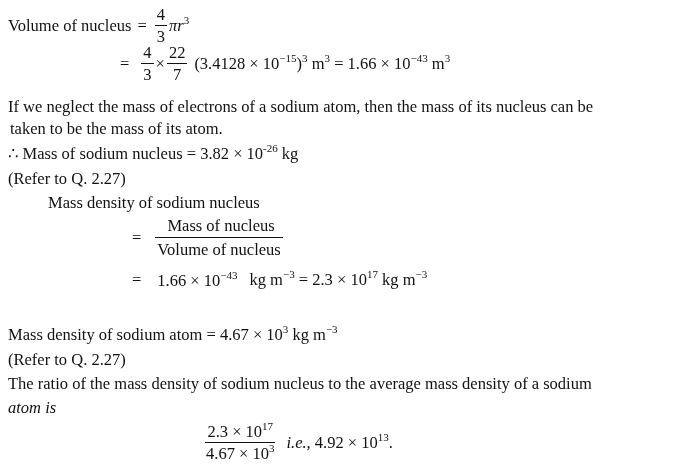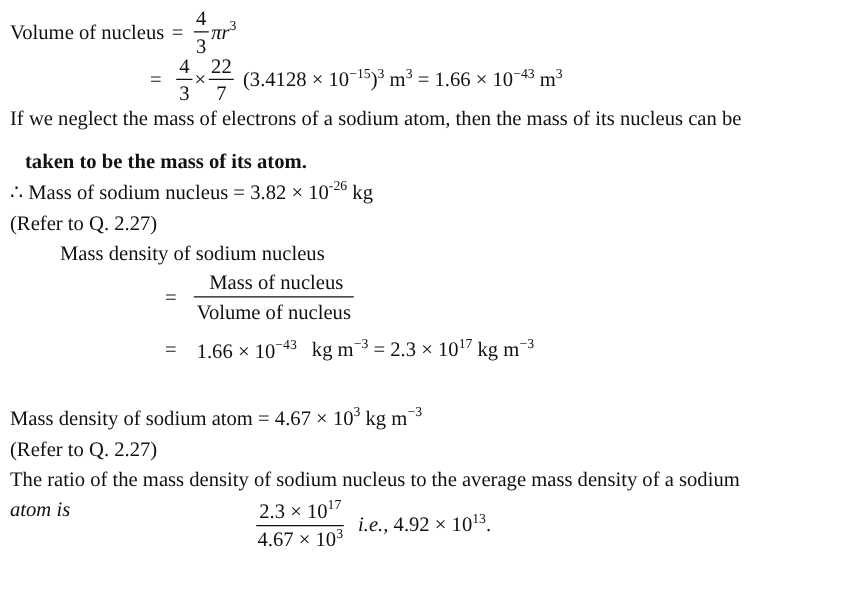--- a/index.html
+++ b/index.html
@@ -38,22 +38,22 @@
   <span>×</span>
   <span class="frac">
     <span class="num">22</span>
     <span class="den">7</span>
   </span>
   <span style="margin-left:5px;">
     <span>(3.4128 × 10</span><sup>−15</sup><span>)</span><sup>3</sup><span> m</span><sup>3</sup><span> = 1.66 × 10</span><sup>−43</sup><span> m</span><sup>3</sup>
   </span>
 </div>
 
-<div class="line" style="left:8px; top:87px;">If we neglect the mass of electrons of a sodium atom, then the mass of its nucleus can be</div>
-<div class="line" style="left:20px; top:121px;font-weight:bold;">taken to be the mass of its atom.</div>
+<div class="line" style="left:8px; top:99px;">If we neglect the mass of electrons of a sodium atom, then the mass of its nucleus can be</div>
+<div class="line" style="left:10px; top:121px;">taken to be the mass of its atom.</div>
 
 <div class="line" style="left:8px; top:146px;">
   <span>∴ Mass of sodium nucleus = 3.82 × 10</span><sup>-26</sup><span> kg</span>
 </div>
 
 <div class="line" style="left:8px; top:171px;">(Refer to Q. 2.27)</div>
 <div class="line" style="left:8px; top:195px;margin-left:40px;">Mass density of sodium nucleus</div>
 
 <div class="row" style="left:132px; top:217px;">
   <span style="margin-right:12px;">=</span>
@@ -74,21 +74,21 @@
 </div>
 
 <div class="line" style="left:8px; top:327px;">
   <span>Mass density of sodium atom = 4.67 × 10</span><sup>3</sup><span> kg m</span><sup>−3</sup>
 </div>
 
 <div class="line" style="left:8px; top:352px;">(Refer to Q. 2.27)</div>
 <div class="line" style="left:8px; top:376px;">The ratio of the mass density of sodium nucleus to the average mass density of a sodium</div>
 <div class="line" style="left:8px; top:400px;font-style:italic;">atom is</div>
 
-<div class="row" style="left:202px; top:400px;justify-content:space-between;">
+<div class="row" style="left:202px; top:423px;justify-content:space-between;">
   <span class="frac">
     <span class="num"><span>2.3 × 10</span><sup>17</sup></span>
     <span class="den"><span>4.67 × 10</span><sup>3</sup></span>
   </span>
   <span style="margin-left:8px;">
     <i>i.e.,</i><span> 4.92 × 10</span><sup>13</sup><span>.</span>
   </span>
 </div>
 
 </body></html>

